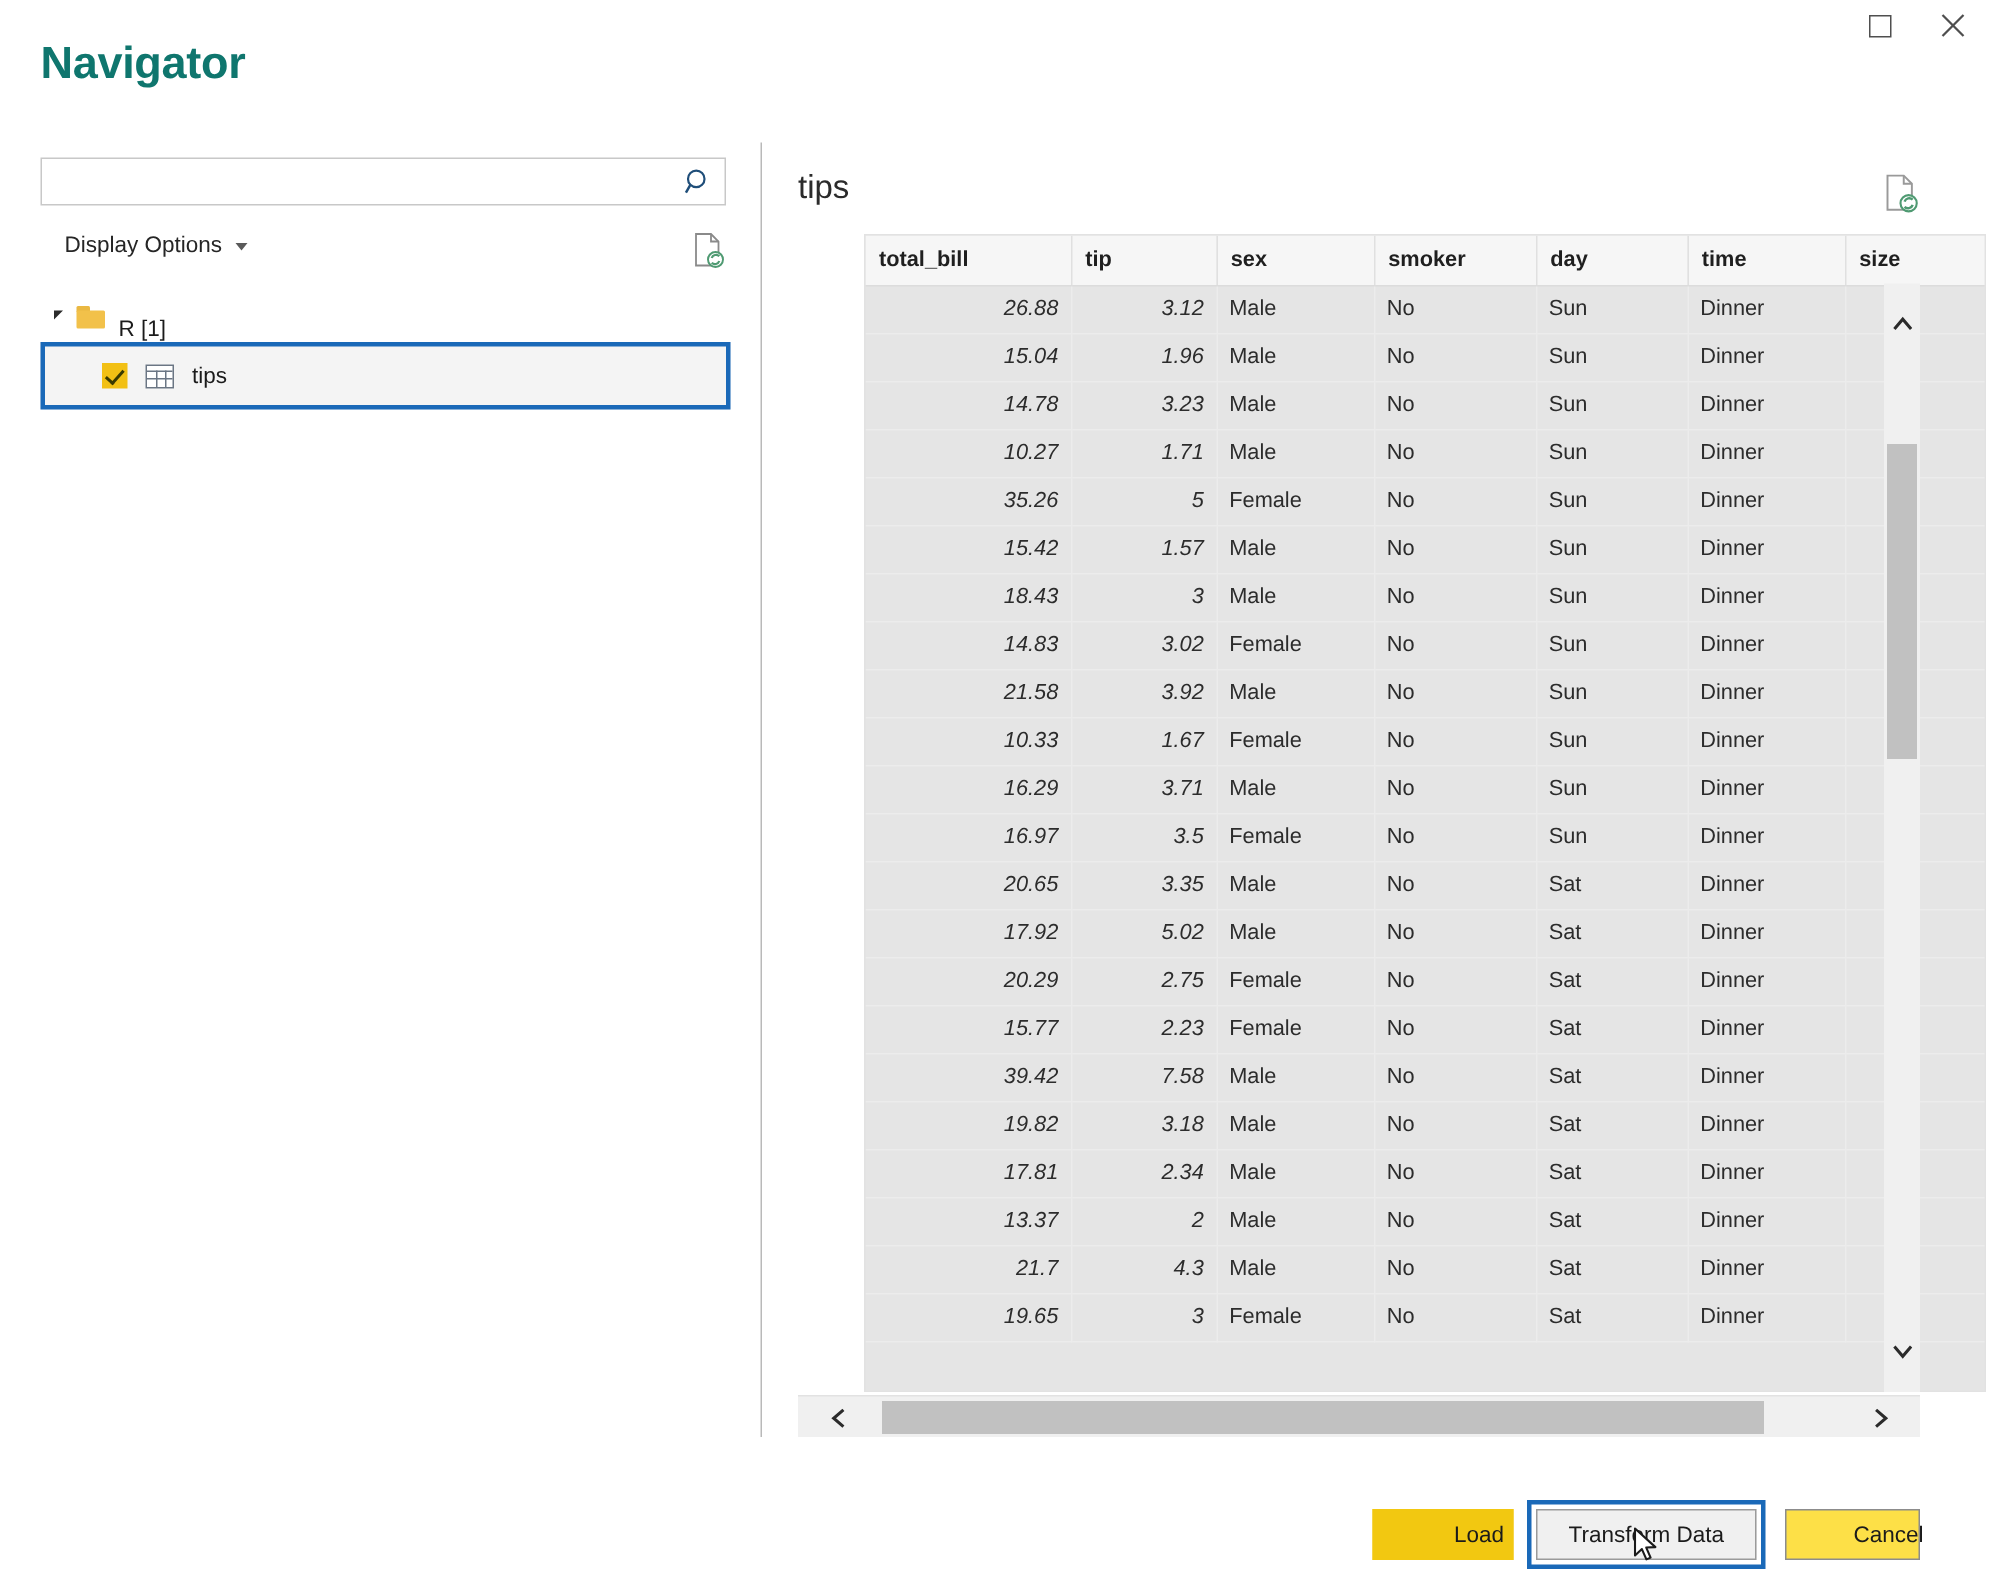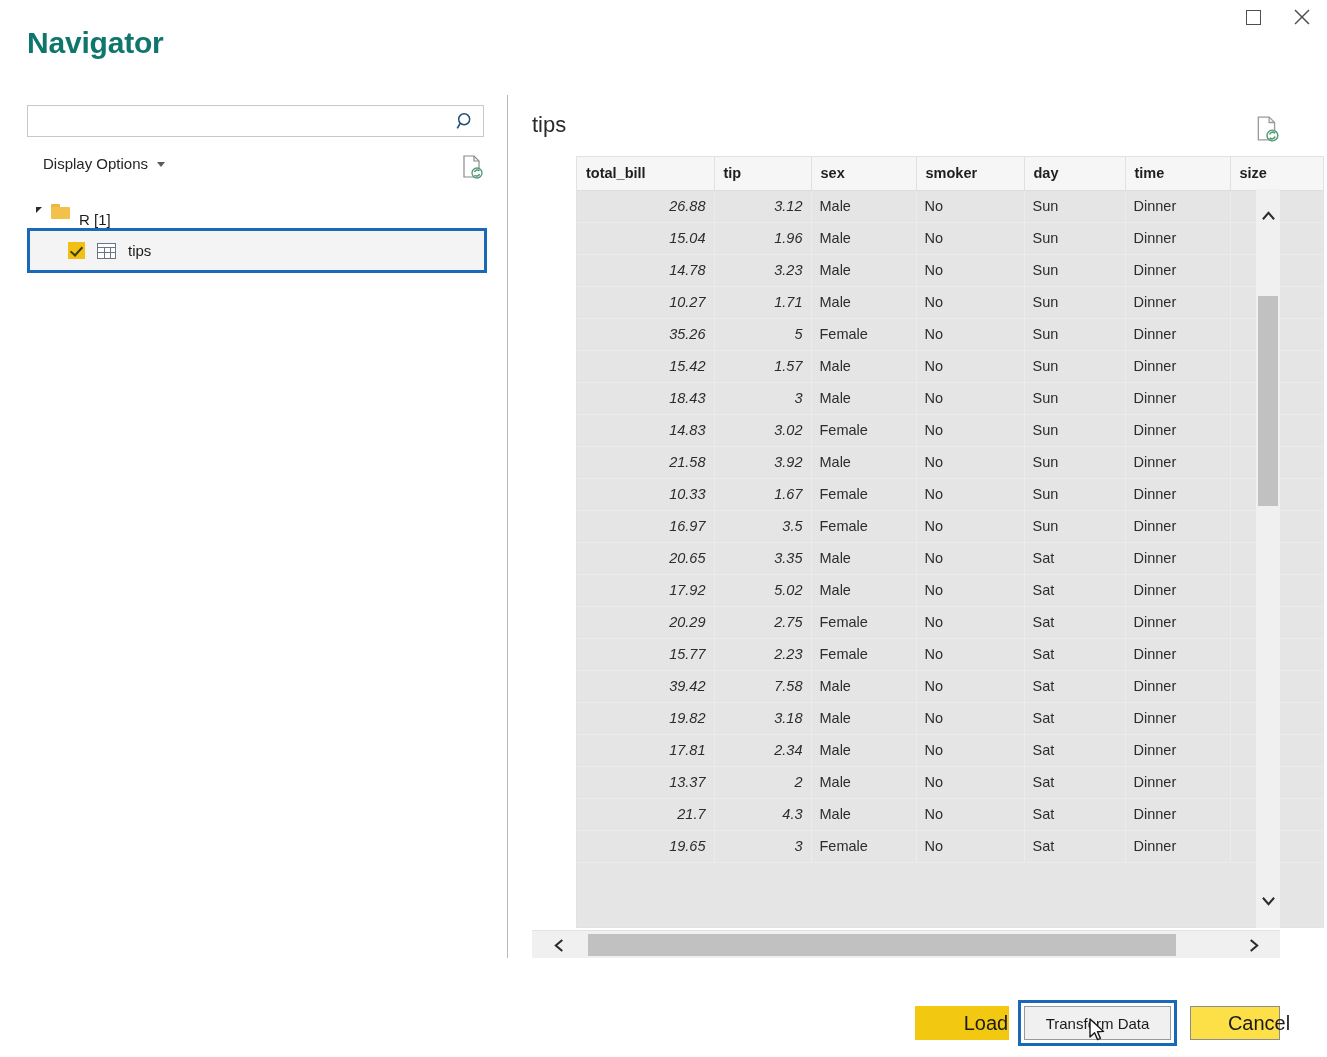--- a/index.html
+++ b/index.html
@@ -299,21 +299,21 @@
     width: 54px; height: 28px;
     display: flex; align-items: center; justify-content: center;
     cursor: default;
   }
 
   
   .btn {
     position: absolute;
     height: 34px;
     display: flex; align-items: center; justify-content: center;
-    font-size: 20px;
+    font-size: 15px;
     cursor: default;
     user-select: none;
     padding-left: 48px;
   }
   .btn-load {
     left: 915px; top: 1006px;
     width: 94px;
     background: #f2c811;
     color: #1b1b1b;
     border: 1px solid #f2c811;
@@ -522,20 +522,29 @@
           <tr>
             <td class="c-bill num">10.33</td>
             <td class="c-tip num">1.67</td>
             <td class="c-sex">Female</td>
             <td class="c-smoke">No</td>
             <td class="c-day">Sun</td>
             <td class="c-time">Dinner</td>
             <td class="c-size"></td>
           </tr>
           <tr>
+            <td class="c-bill num">16.29</td>
+            <td class="c-tip num">3.71</td>
+            <td class="c-sex">Male</td>
+            <td class="c-smoke">No</td>
+            <td class="c-day">Sun</td>
+            <td class="c-time">Dinner</td>
+            <td class="c-size"></td>
+          </tr>
+          <tr>
             <td class="c-bill num">16.97</td>
             <td class="c-tip num">3.5</td>
             <td class="c-sex">Female</td>
             <td class="c-smoke">No</td>
             <td class="c-day">Sun</td>
             <td class="c-time">Dinner</td>
             <td class="c-size"></td>
           </tr>
           <tr>
             <td class="c-bill num">20.65</td>

